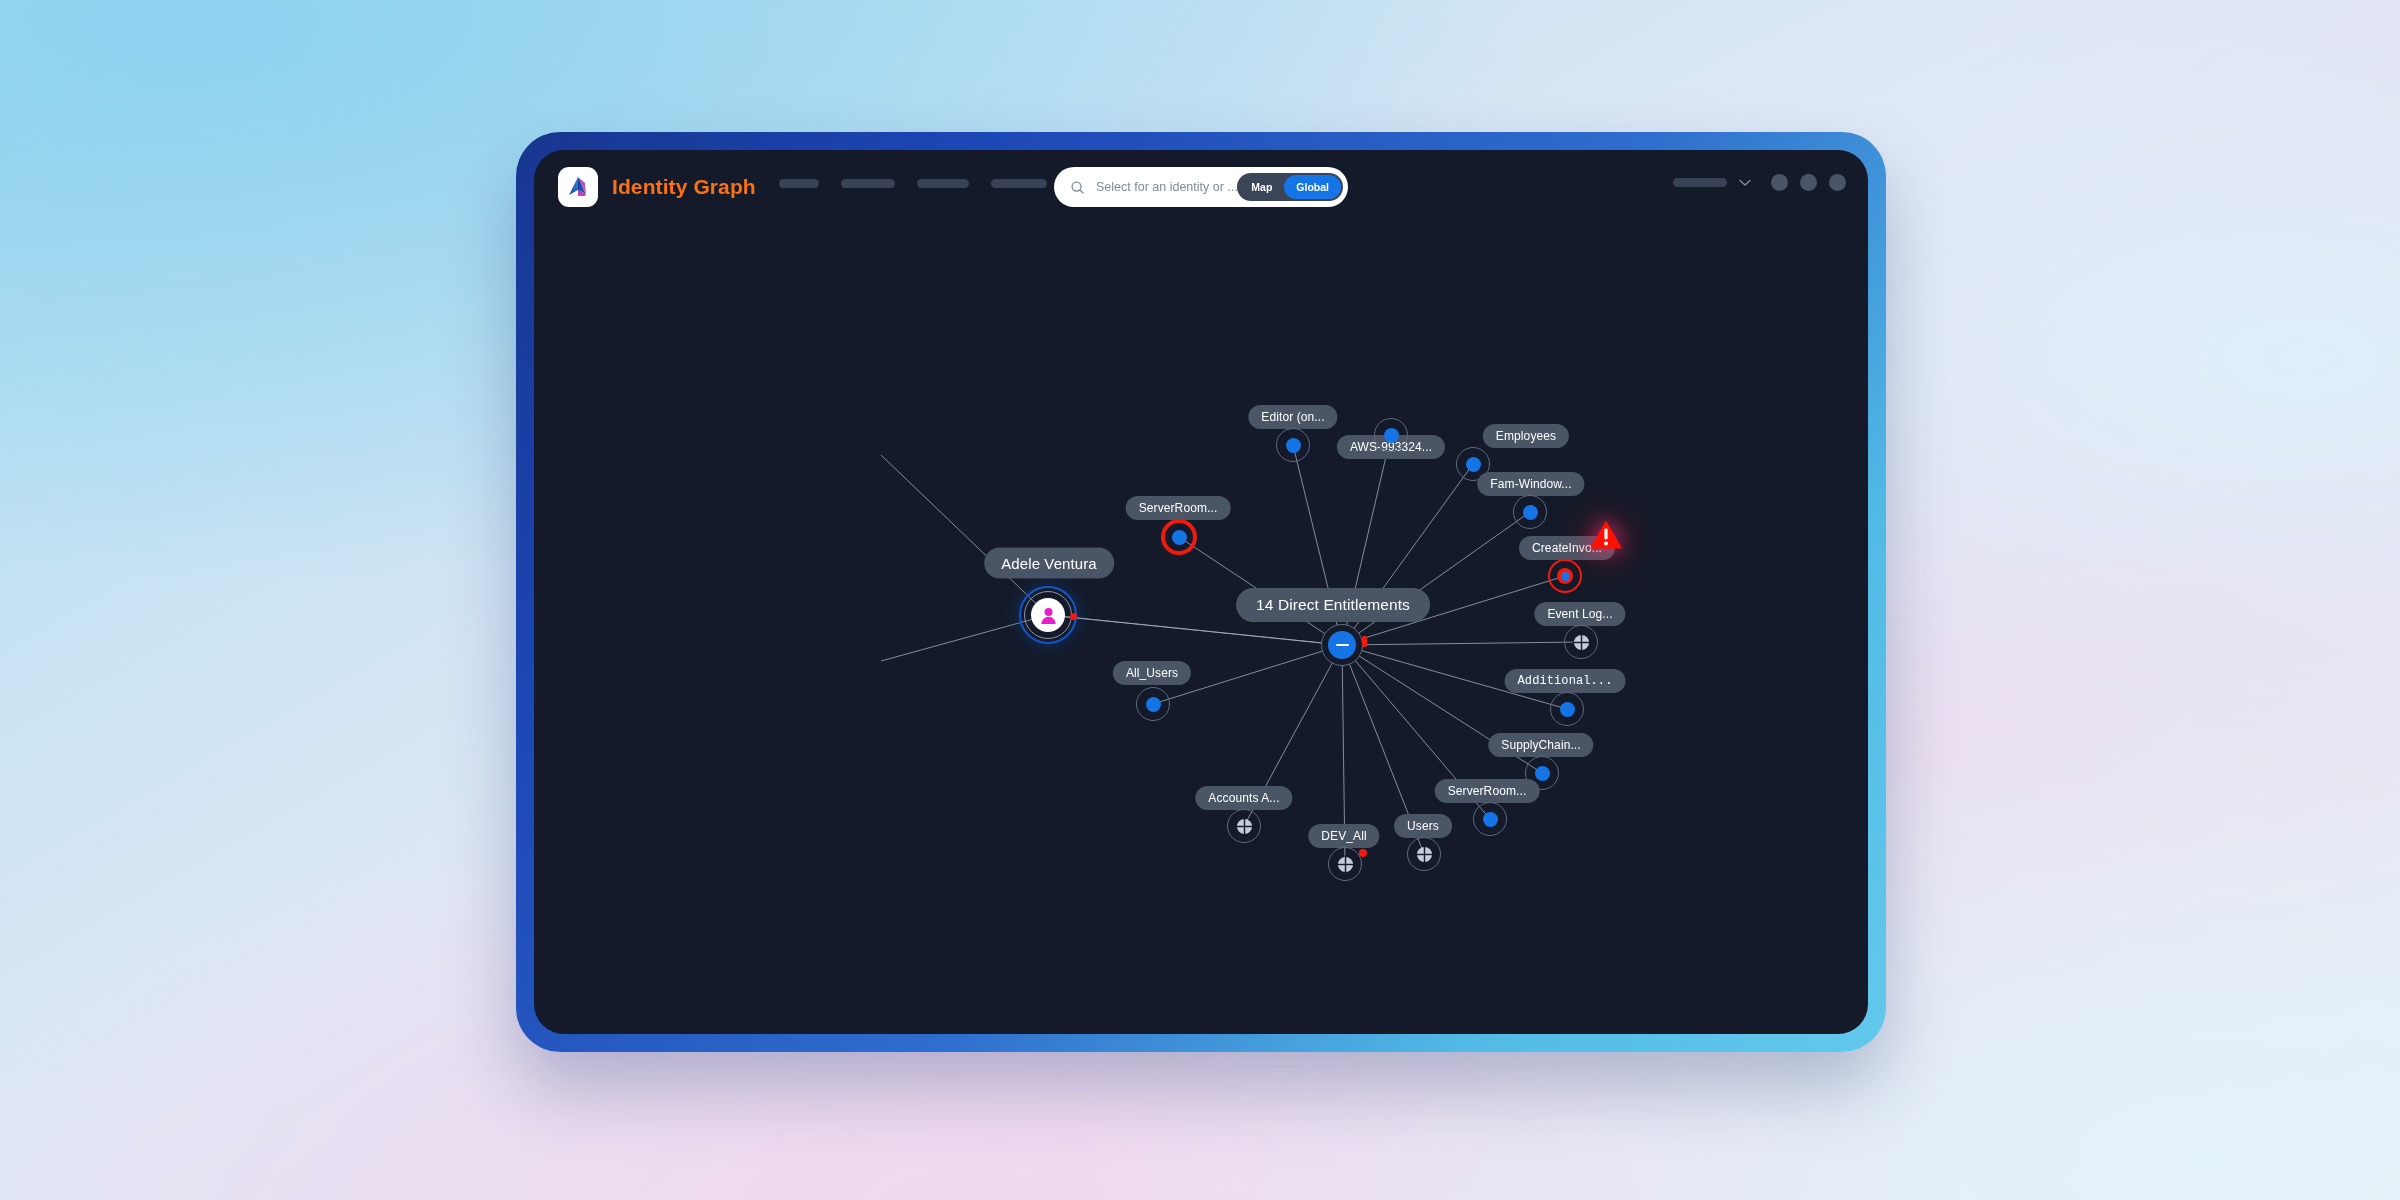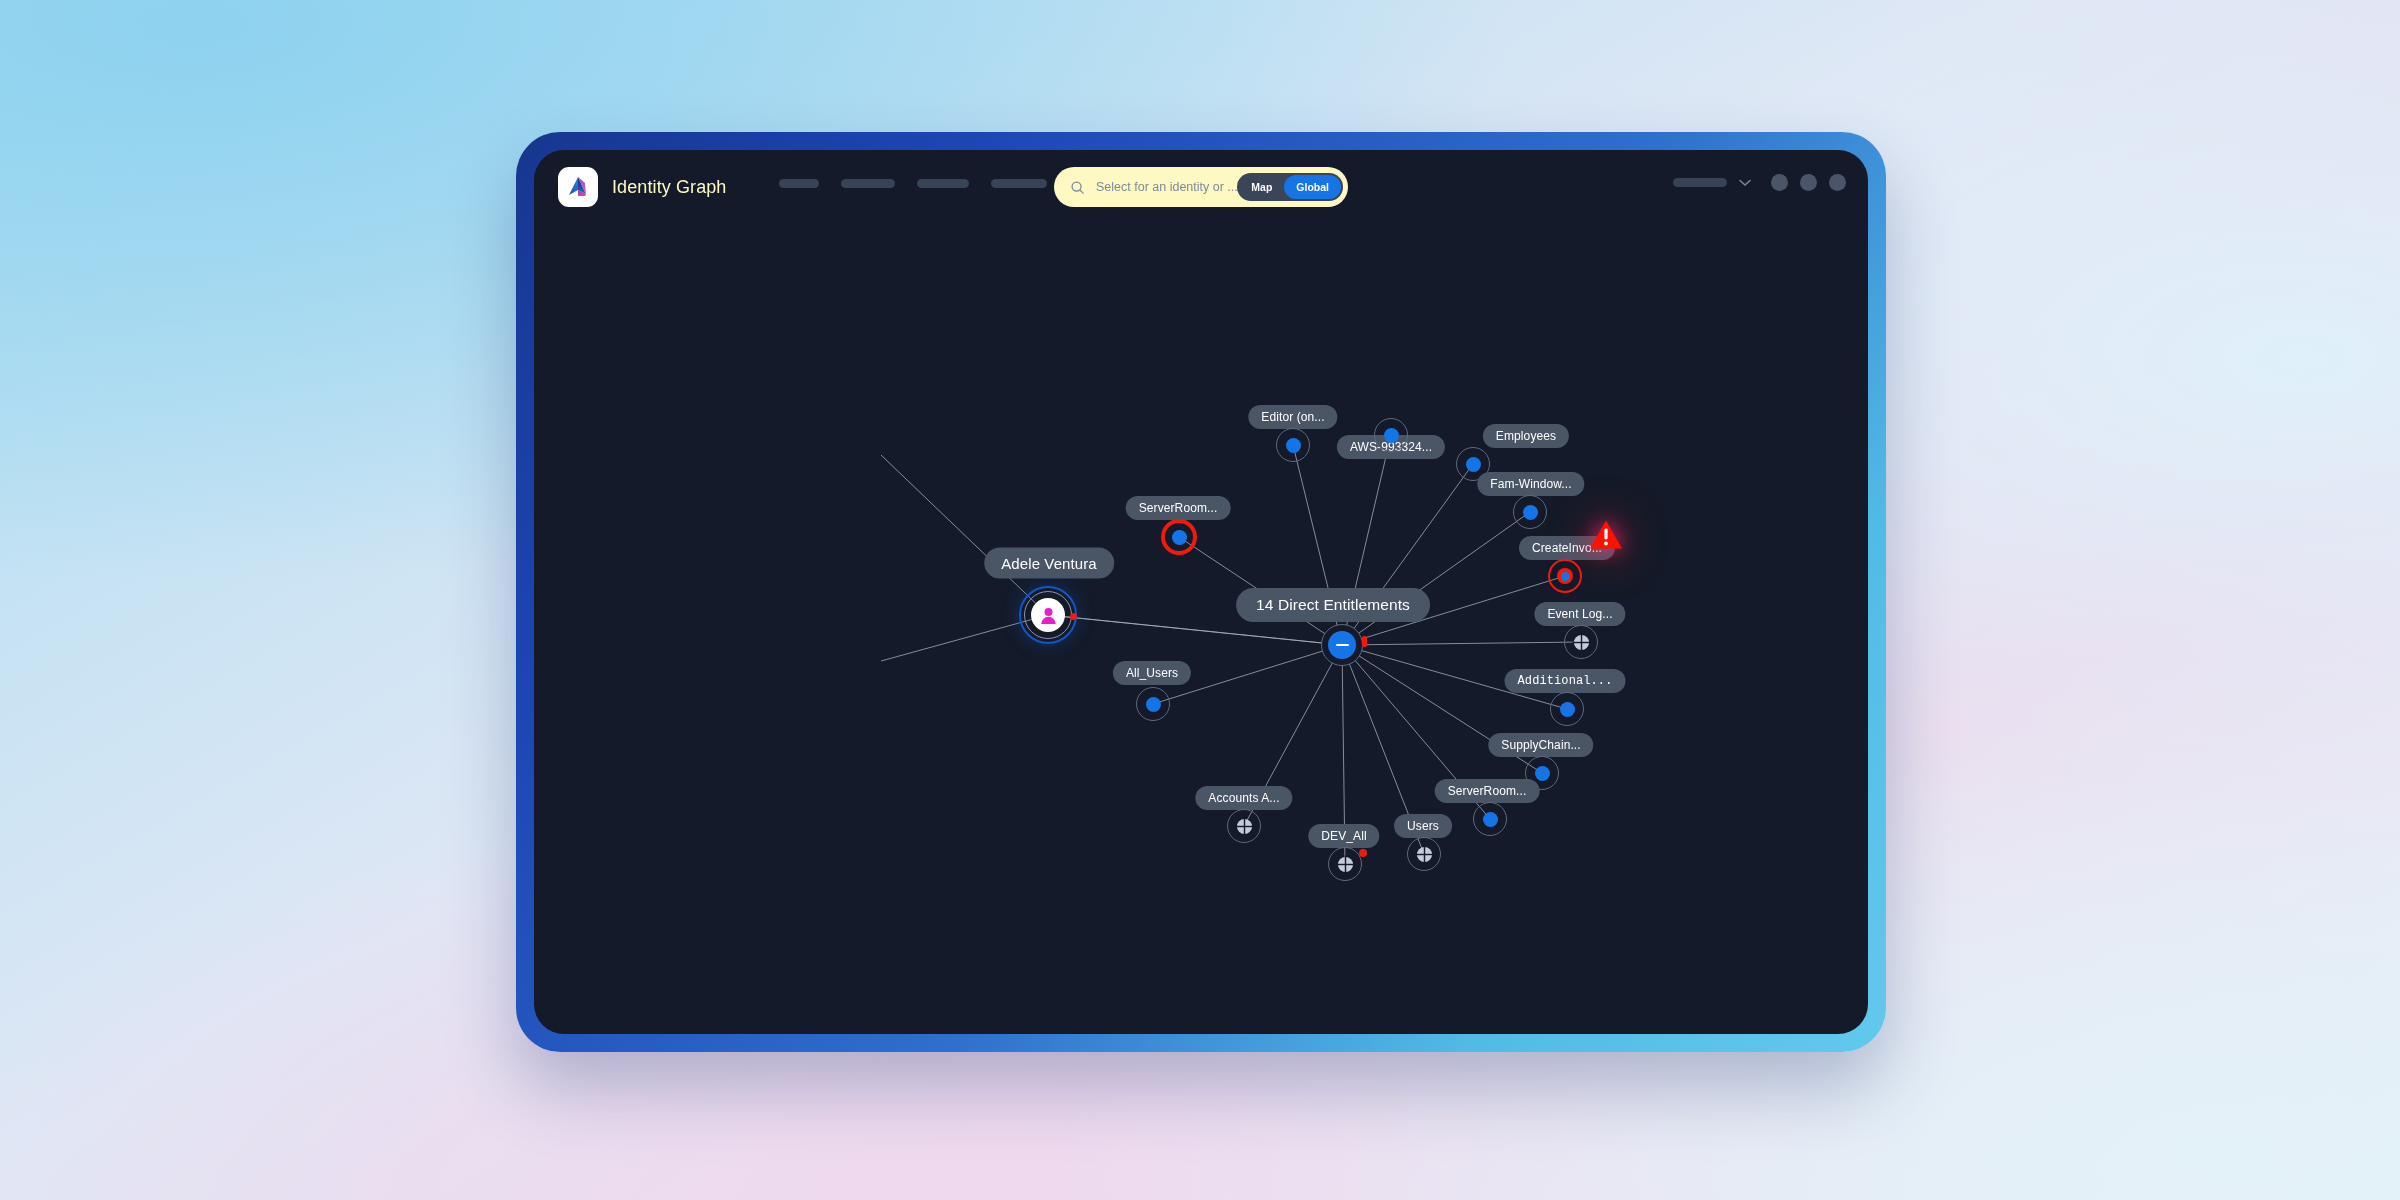--- a/index.html
+++ b/index.html
@@ -60,23 +60,23 @@
   }
   .logo-tile {
     width: 40px; height: 40px;
     border-radius: 11px;
     background: #ffffff;
     display: flex;
     align-items: center;
     justify-content: center;
   }
   .brand-name {
-    color: #fef9c3;
-    font-size: 18px;
-    font-weight: normal;
+    color: #f97316;
+    font-size: 21px;
+    font-weight: bold;
     letter-spacing: .1px;
     white-space: nowrap;
   }
   .nav-pills {
     position: absolute;
     left: 245px;
     top: 29px;
     display: flex;
     gap: 22px;
     align-items: center;
@@ -91,21 +91,21 @@
   .np3 { width: 52px; }
   .np4 { width: 56px; }
 
   .searchbar {
     position: absolute;
     left: 50%;
     transform: translateX(-50%);
     top: 17px;
     width: 294px;
     height: 40px;
-    background: #fef9c3;
+    background: #ffffff;
     border-radius: 20px;
     display: flex;
     align-items: center;
     padding: 0 5px 0 16px;
     box-sizing: border-box;
   }
   .search-icon { flex: 0 0 auto; display: flex; }
   .search-placeholder {
     flex: 1 1 auto;
     color: #7e8a9c;

